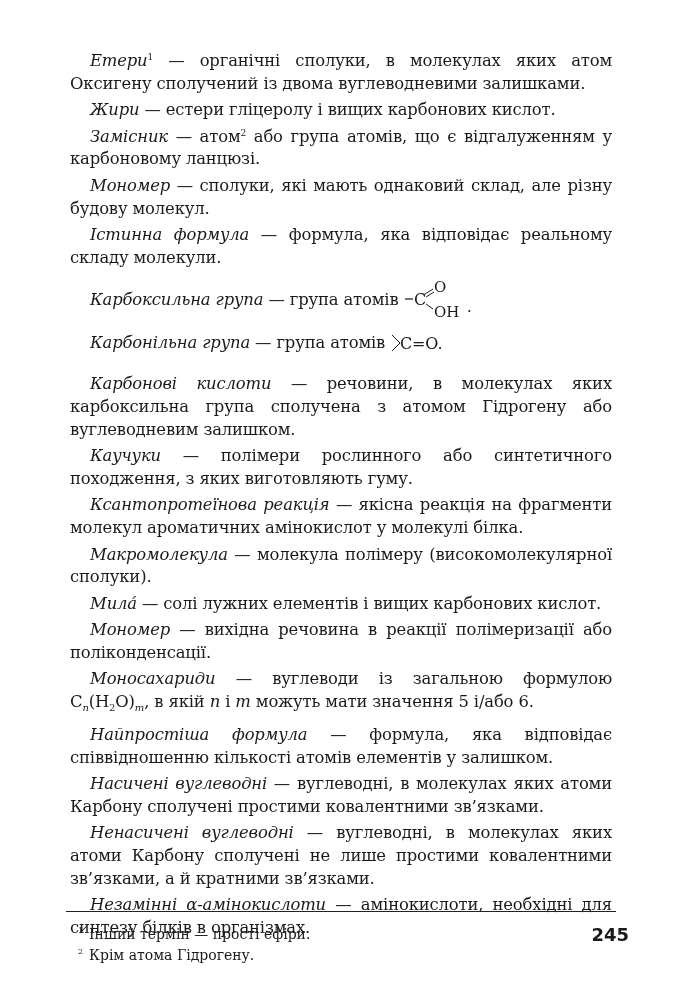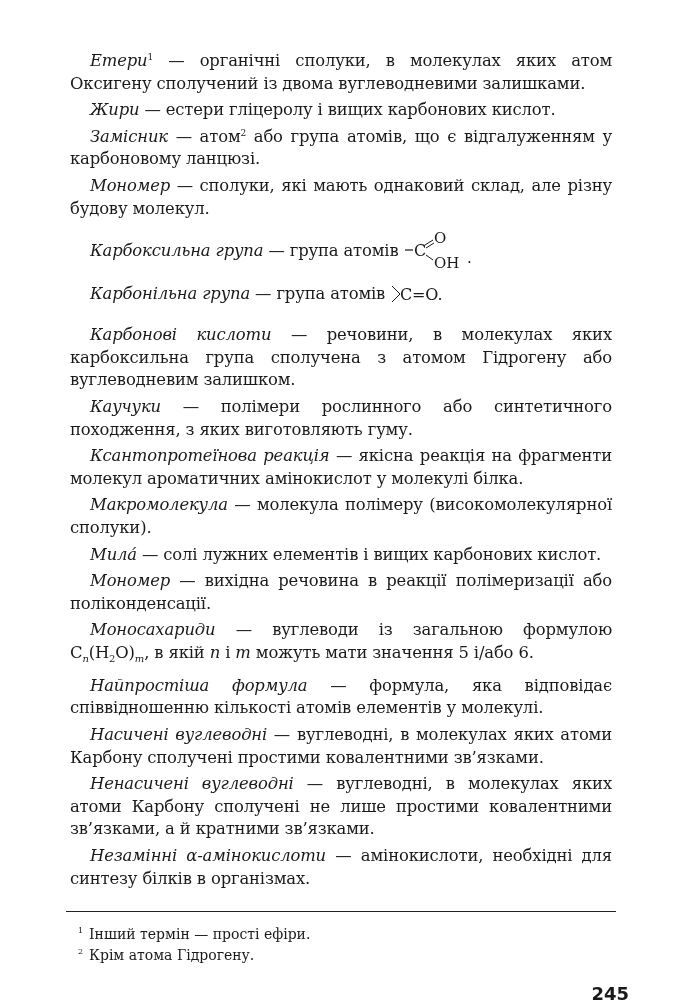--- a/index.html
+++ b/index.html
@@ -11,31 +11,32 @@
   .term { font-style:italic; }
   sup.fn { font-size:9px; vertical-align:super; line-height:0; }
   .chem { display:inline-block; position:relative; vertical-align:middle; }
   .carboxyl { width:70px; height:40px; margin-top:-8px; margin-bottom:-6px; }
   .carboxyl svg, .carbonyl svg { position:absolute; left:0; top:0; }
   .carbonyl { width:66px; height:24px; }
   .gap { height:10px; }
   .rule { position:absolute; left:66px; top:911px; width:550px; height:1px; background:#222; }
   .footnotes { position:absolute; left:78px; top:922px; font-size:14px; line-height:18px; }
   .footnotes sup { font-size:8px; vertical-align:super; margin-right:6px; }
-  .pageno { position:absolute; right:66px; top:983px; font-family:"DejaVu Sans","Liberation Sans",sans-serif;
+  .pageno { position:absolute; right:66px; top:924px; font-family:"DejaVu Sans","Liberation Sans",sans-serif;
             font-weight:bold; font-size:18px; }
 </style>
 </head>
 <body>
 
 <div class="page">
   <p class="entry"><span class="term">Етери</span><sup class="fn">1</sup><span> — органічні сполуки, в молекулах яких атом Оксигену сполучений із двома вуглеводневими залишками.</span></p>
   <p class="entry"><span class="term">Жири</span><span> — естери гліцеролу і вищих карбонових кислот.</span></p>
   <p class="entry"><span class="term">Замісник</span><span> — атом</span><sup class="fn">2</sup><span> або група атомів, що є відгалуженням у карбоновому ланцюзі.</span></p>
   <p class="entry"><span class="term">Мономер</span><span> — сполуки, які мають однаковий склад, але різну будову молекул.</span></p>
+  <p class="entry"><span class="term">Істинна формула</span><span> — формула, яка відповідає реальному складу молекули.</span></p>
   <div class="gap"></div>
   <p class="entry"><span class="term">Карбоксильна група</span><span> — група атомів </span><span class="chem carboxyl"><svg width="70" height="40" viewBox="0 0 70 40">
           <line x1="1" y1="20" x2="9" y2="20" stroke="#1a1a1a" stroke-width="1.2"></line>
           <text x="10" y="26" font-size="16" font-family="DejaVu Serif, serif" fill="#1a1a1a">C</text>
           <line x1="21" y1="15" x2="29" y2="10" stroke="#1a1a1a" stroke-width="1"></line>
           <line x1="22" y1="18" x2="30" y2="13" stroke="#1a1a1a" stroke-width="1"></line>
           <text x="30" y="13" font-size="15" font-family="DejaVu Serif, serif" fill="#1a1a1a">O</text>
           <line x1="22" y1="25" x2="29" y2="30" stroke="#1a1a1a" stroke-width="1"></line>
           <text x="30" y="38" font-size="15" font-family="DejaVu Serif, serif" fill="#1a1a1a">OH</text>
           <text x="63" y="33" font-size="15" fill="#1a1a1a">.</text>
@@ -47,21 +48,21 @@
           <text x="10" y="18" font-size="16" font-family="DejaVu Serif, serif" fill="#1a1a1a">C=O.</text>
         </svg></span></p>
   <div class="gap"></div>
   <p class="entry"><span class="term">Карбонові кислоти</span><span> — речовини, в молекулах яких карбоксильна група сполучена з атомом Гідрогену або вуглеводневим залишком.</span></p>
   <p class="entry"><span class="term">Каучуки</span><span> — полімери рослинного або синтетичного походження, з яких виготовляють гуму.</span></p>
   <p class="entry"><span class="term">Ксантопротеїнова реакція</span><span> — якісна реакція на фрагменти молекул ароматичних амінокислот у молекулі білка.</span></p>
   <p class="entry"><span class="term">Макромолекула</span><span> — молекула полімеру (високомолекулярної сполуки).</span></p>
   <p class="entry"><span class="term">Мила́</span><span> — солі лужних елементів і вищих карбонових кислот.</span></p>
   <p class="entry"><span class="term">Мономер</span><span> — вихідна речовина в реакції полімеризації або поліконденсації.</span></p>
   <p class="entry"><span class="term">Моносахариди</span><span> — вуглеводи із загальною формулою </span><span><span>C</span><sub style="font-style:italic;font-size:10px">n</sub><span>(H</span><sub style="font-size:10px">2</sub><span>O)</span><sub style="font-style:italic;font-size:10px">m</sub></span><span>, в якій </span><i>n</i><span> і </span><i>m</i><span> можуть мати значення 5 і/або 6.</span></p>
-  <p class="entry"><span class="term">Найпростіша формула</span><span> — формула, яка відповідає співвідношенню кількості атомів елементів у молекулі.</span></p>
+  <p class="entry"><span class="term">Найпростіша формула</span><span> — формула, яка відповідає співвідношенню кількості атомів елементів у залишком.</span></p>
   <p class="entry"><span class="term">Насичені вуглеводні</span><span> — вуглеводні, в молекулах яких атоми Карбону сполучені простими ковалентними зв’язками.</span></p>
   <p class="entry"><span class="term">Ненасичені вуглеводні</span><span> — вуглеводні, в молекулах яких атоми Карбону сполучені не лише простими ковалентними зв’язками, а й кратними зв’язками.</span></p>
   <p class="entry"><span class="term">Незамінні α-амінокислоти</span><span> — амінокислоти, необхідні для синтезу білків в організмах.</span></p>
 </div>
 
 <div class="rule"></div>
 <div class="footnotes">
   <div><sup>1</sup><span>Інший термін — прості ефіри.</span></div>
   <div><sup>2</sup><span>Крім атома Гідрогену.</span></div>
 </div>

